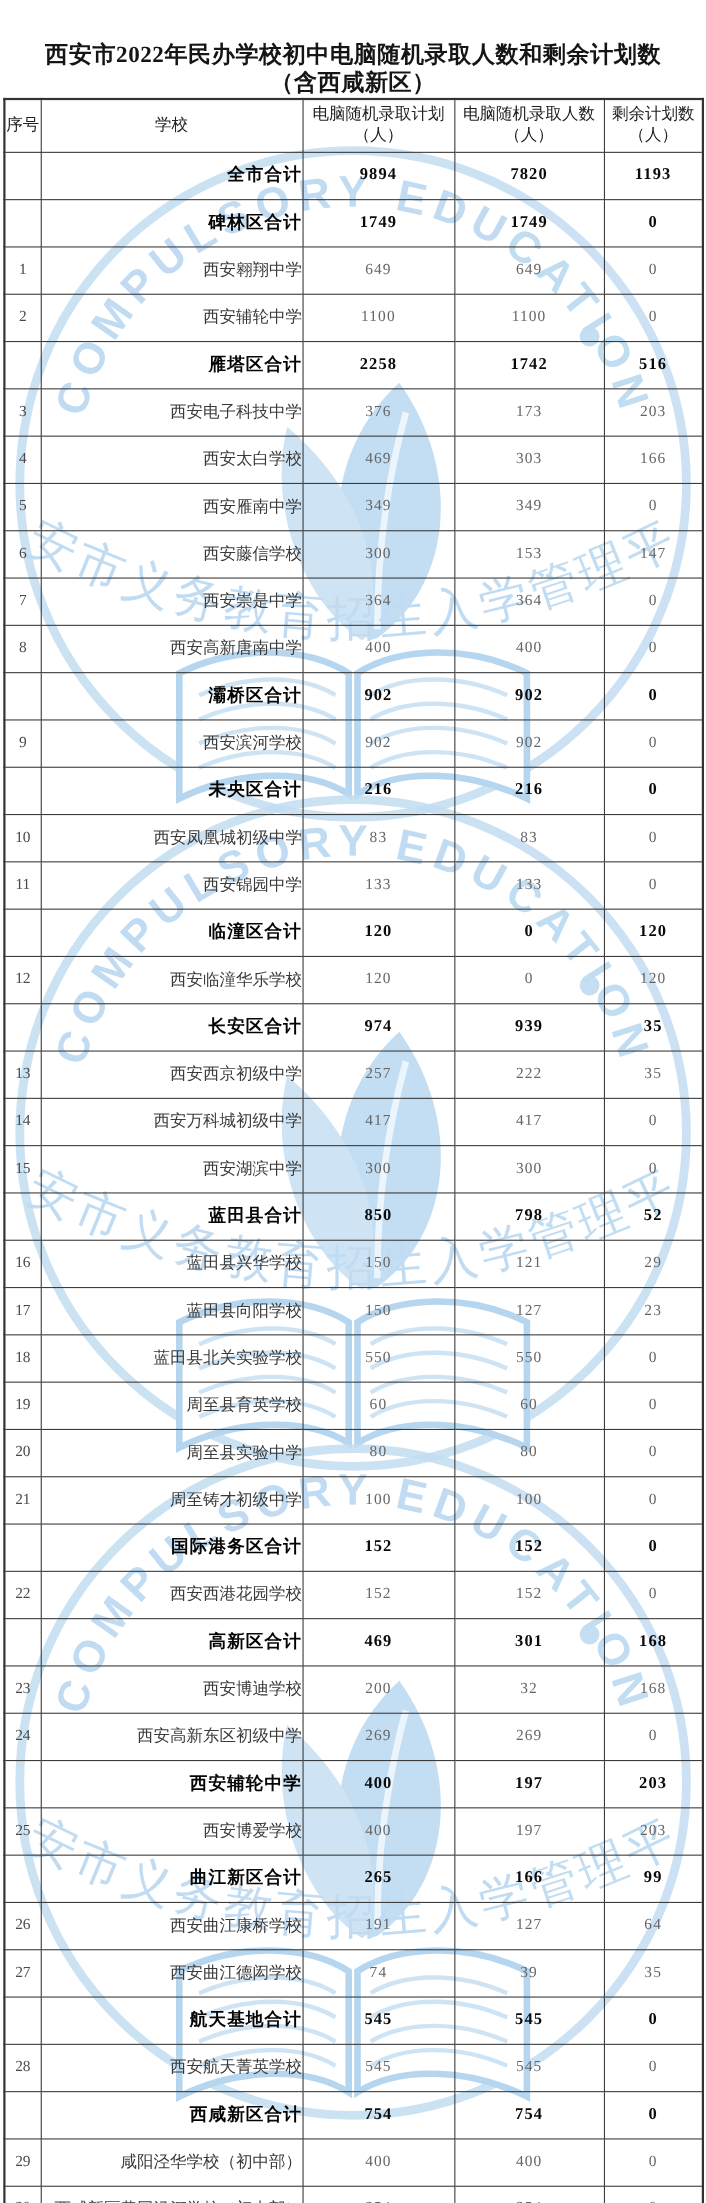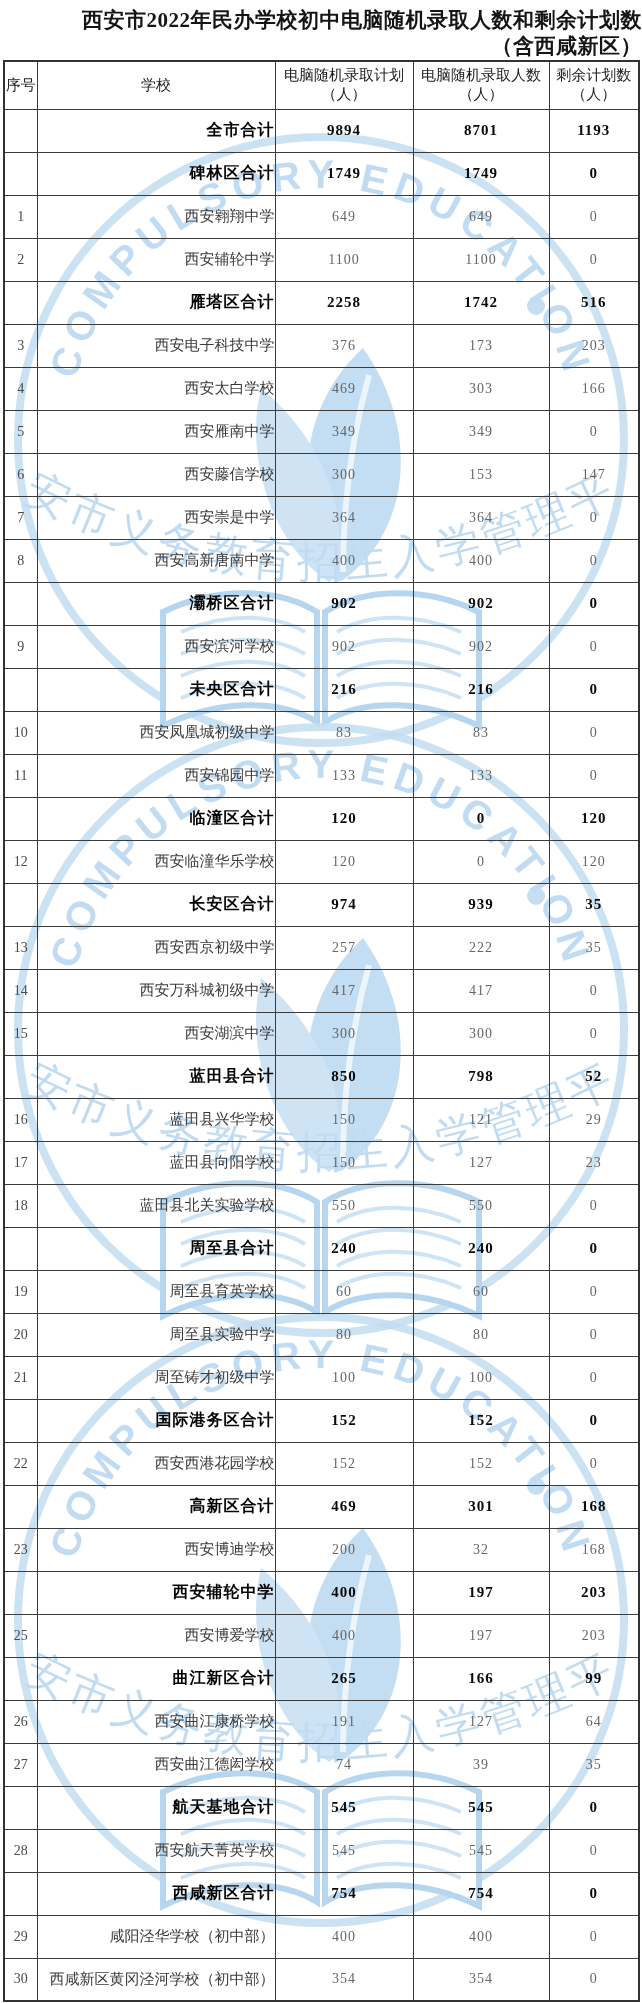--- a/index.html
+++ b/index.html
@@ -1,23 +1,24 @@
 <!DOCTYPE html>
 <html lang="zh"><head>
 <meta charset="utf-8">
 <style>
   html,body { margin:0; padding:0; background:#fff; }
   .page {
     position:relative; width:642px; height:2003px; background:#fff;
     overflow:hidden; font-family:"Liberation Serif","DejaVu Serif",serif;
   }
   .title {
-    position:relative; z-index:2; text-align:right; font-weight:bold;
+    position:relative; z-index:2; text-align:center; font-weight:bold;
     font-size:21px; line-height:26px; padding-top:7px; color:#151515;
     letter-spacing:0.5px;
+    margin-top:29px;
   }
   
   .wm {
     position:absolute; left:-9px; width:660px; height:660px; z-index:0;
     pointer-events:none; opacity:0.85;
   }
   .wm-defs { position:absolute; width:0; height:0; }
   
   table.main {
     position:relative; z-index:1; border-collapse:collapse; table-layout:fixed;
@@ -101,21 +102,21 @@
         <th><span>电脑随机录取计划</span><span class="unit">（人）</span></th>
         <th><span>电脑随机录取人数</span><span class="unit">（人）</span></th>
         <th><span>剩余计划数</span><span class="unit">（人）</span></th>
       </tr>
     </thead>
     <tbody>
         <tr class="total">
       <td class="c-no"></td>
       <td class="c-school">全市合计</td>
       <td class="c-num">9894</td>
-      <td class="c-num">8701</td>
+      <td class="c-num">7820</td>
       <td class="c-num">1193</td>
     </tr>
         <tr class="total">
       <td class="c-no"></td>
       <td class="c-school">碑林区合计</td>
       <td class="c-num">1749</td>
       <td class="c-num">1749</td>
       <td class="c-num">0</td>
     </tr>
         <tr>
@@ -279,27 +280,20 @@
       <td class="c-num">127</td>
       <td class="c-num">23</td>
     </tr>
         <tr>
       <td class="c-no">18</td>
       <td class="c-school">蓝田县北关实验学校</td>
       <td class="c-num">550</td>
       <td class="c-num">550</td>
       <td class="c-num">0</td>
     </tr>
-        <tr class="total">
-      <td class="c-no"></td>
-      <td class="c-school">周至县合计</td>
-      <td class="c-num">240</td>
-      <td class="c-num">240</td>
-      <td class="c-num">0</td>
-    </tr>
         <tr>
       <td class="c-no">19</td>
       <td class="c-school">周至县育英学校</td>
       <td class="c-num">60</td>
       <td class="c-num">60</td>
       <td class="c-num">0</td>
     </tr>
         <tr>
       <td class="c-no">20</td>
       <td class="c-school">周至县实验中学</td>
@@ -335,20 +329,27 @@
       <td class="c-num">301</td>
       <td class="c-num">168</td>
     </tr>
         <tr>
       <td class="c-no">23</td>
       <td class="c-school">西安博迪学校</td>
       <td class="c-num">200</td>
       <td class="c-num">32</td>
       <td class="c-num">168</td>
     </tr>
+        <tr>
+      <td class="c-no">24</td>
+      <td class="c-school">西安高新东区初级中学</td>
+      <td class="c-num">269</td>
+      <td class="c-num">269</td>
+      <td class="c-num">0</td>
+    </tr>
         <tr class="total">
       <td class="c-no"></td>
       <td class="c-school">西安辅轮中学</td>
       <td class="c-num">400</td>
       <td class="c-num">197</td>
       <td class="c-num">203</td>
     </tr>
         <tr>
       <td class="c-no">25</td>
       <td class="c-school">西安博爱学校</td>

